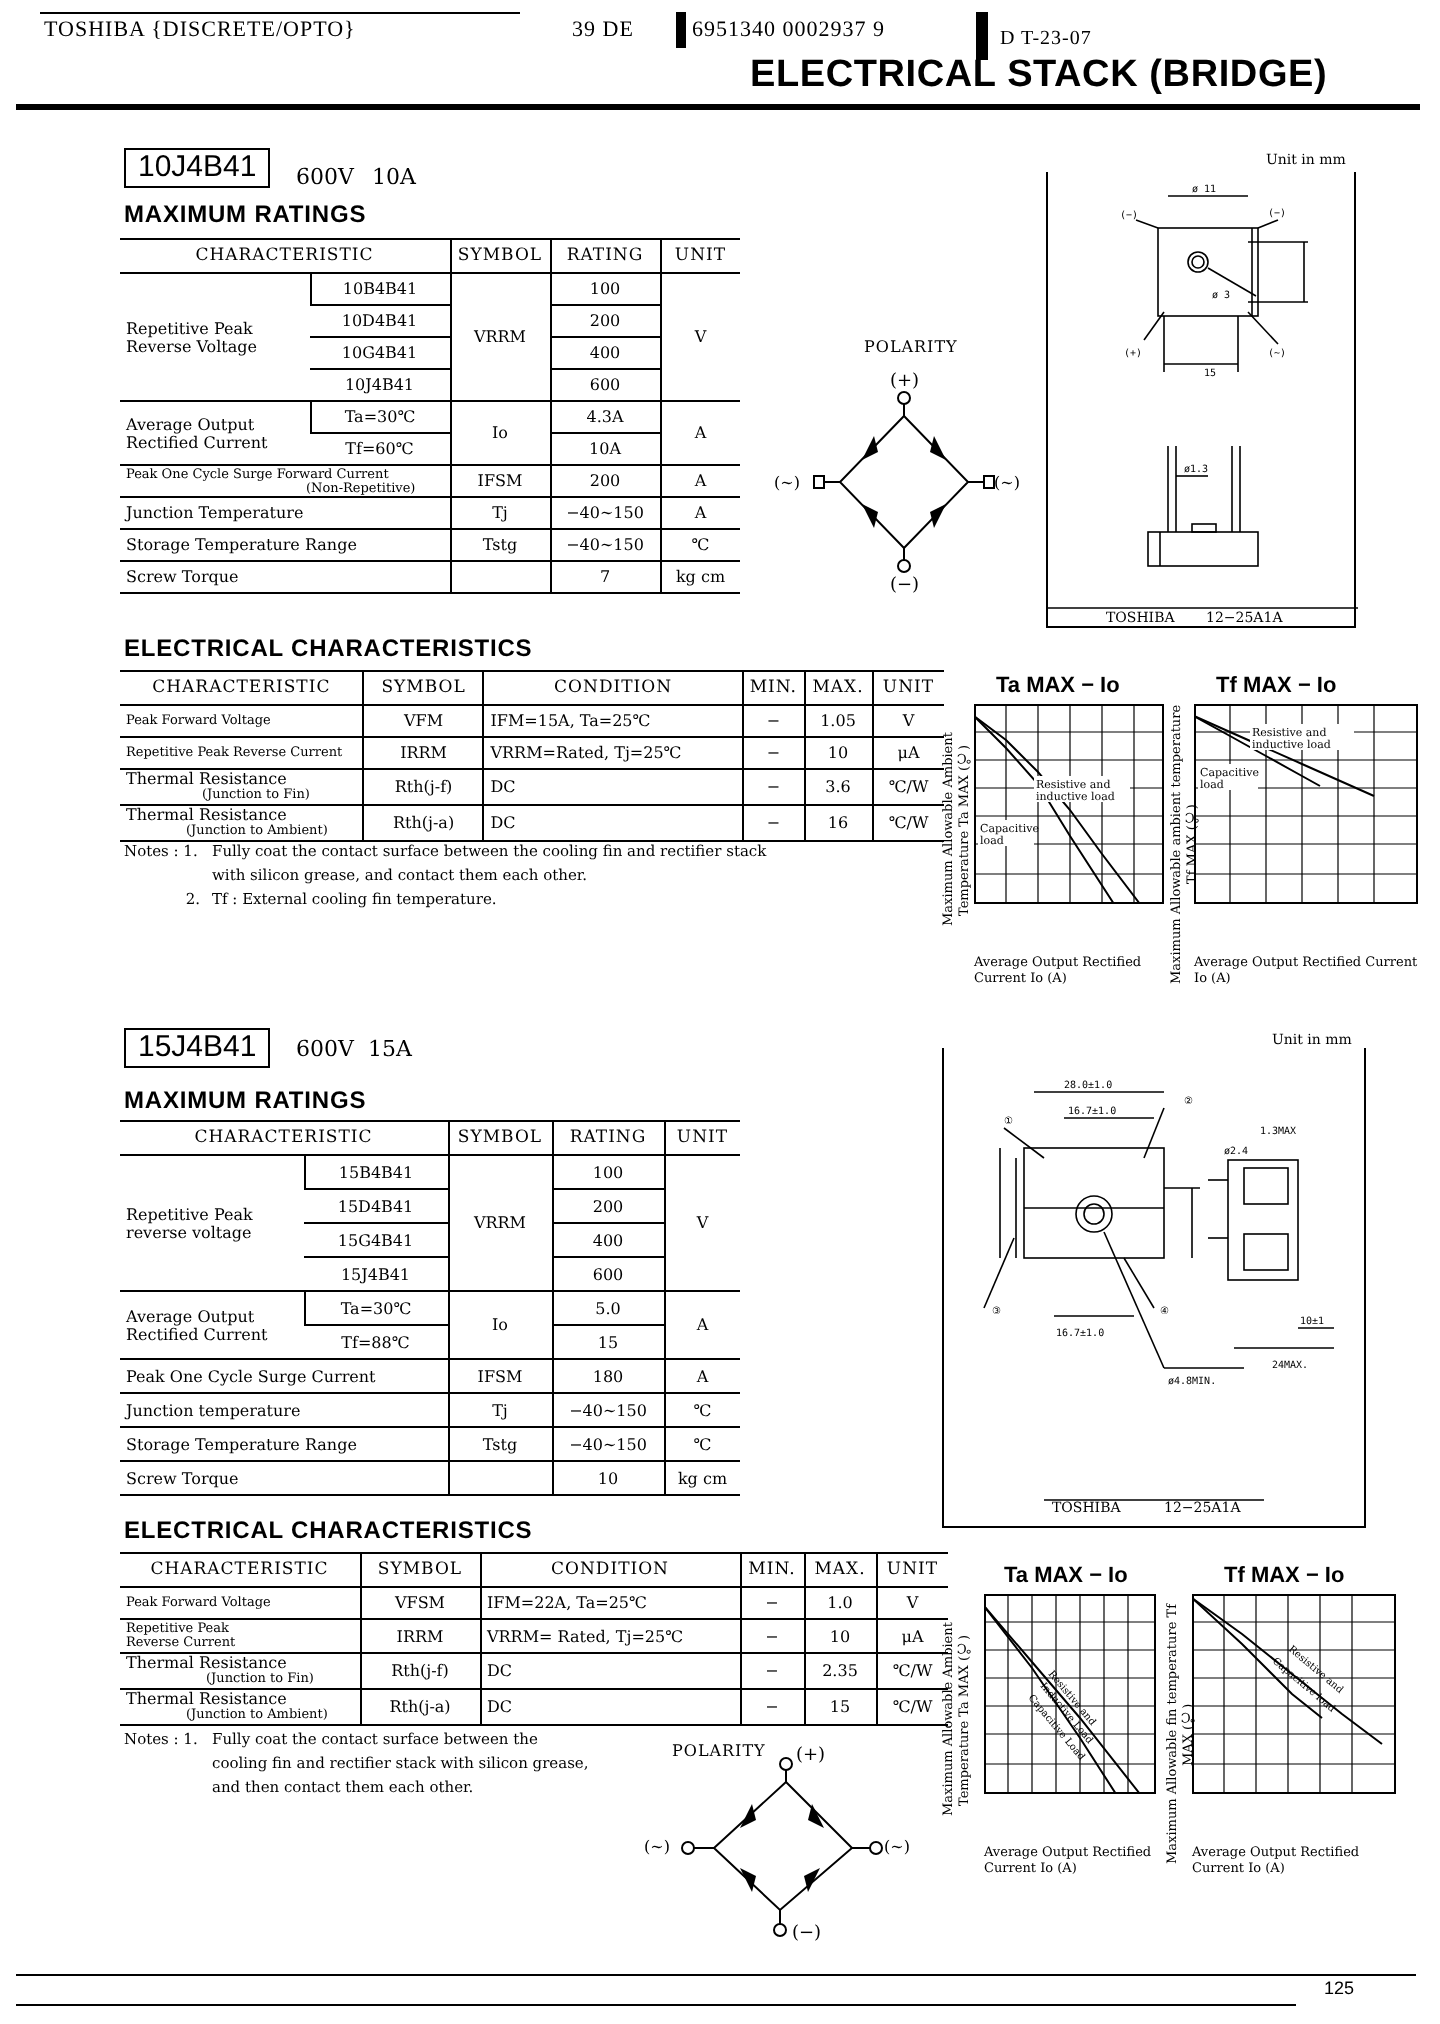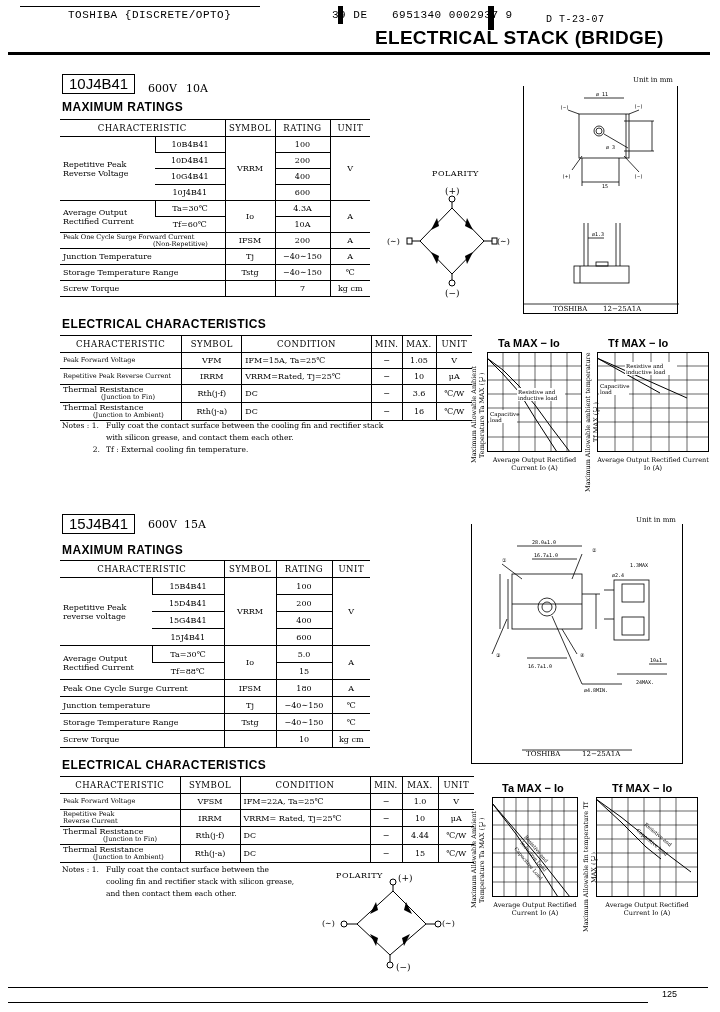--- a/index.html
+++ b/index.html
@@ -1,36 +1,36 @@
 <!DOCTYPE html>
 <html><head>
 <meta charset="utf-8">
 <style>
   * { box-sizing: border-box; margin: 0; padding: 0; }
   html, body { width: 720px; height: 1012px; background: #fff; overflow: hidden; }
   body { position: relative; font-family: "DejaVu Serif", serif; color: #000; }
   .abs { position: absolute; }
-  .hdr-line { font-family: Liberation Mono, monospace; font-size: 11px; letter-spacing: 0.5px; margin-left: 46px; }
+  .hdr-line { font-family: Liberation Serif, serif; font-size: 11px; letter-spacing: 0.5px; }
   .main-title { font-family: "Liberation Sans", sans-serif; font-weight: bold; font-size: 19px; letter-spacing: 0.3px; }
   .rule { background: #000; height: 3px; }
   .part-box { border: 1.5px solid #000; font-family: "Liberation Sans", sans-serif; font-size: 15px; padding: 0 6px; line-height: 18px; }
   .part-spec { font-size: 11px; }
   .sec-title { font-family: "Liberation Sans", sans-serif; font-weight: bold; font-size: 12px; letter-spacing: 0.4px; }
   table.spec { border-collapse: collapse; font-size: 8px; }
   table.spec td, table.spec th { border-top: 1px solid #000; border-bottom: 1px solid #000; border-left: 1px solid #000; padding: 0 3px; text-align: center; vertical-align: middle; font-weight: normal; }
   table.spec tr td:first-child, table.spec tr th:first-child { border-left: none; }
   table.spec th { font-size: 8.5px; letter-spacing: 0.5px; height: 17px; }
   table.spec td.l { text-align: left; }
   table.spec td.sm { font-size: 6.5px; line-height: 7px; }
   .notes { font-size: 7.5px; line-height: 12px; }
   .small { font-size: 7px; }
   .pol-label { font-size: 8px; letter-spacing: 0.5px; }
   .pkg { border-left: 1px solid #000; border-right: 1px solid #000; border-bottom: 1px solid #000; }
   .chart-title { font-family: "Liberation Sans", sans-serif; font-size: 11px; font-weight: bold; }
-  .chart-xlab { font-size: 6.5px; text-align: center; line-height: 8px; }
+  .chart-xlab { font-size: 6.5px; text-align: left; line-height: 8px; margin-top: 21px; }
   .chart-ylab { font-size: 6.5px; writing-mode: vertical-rl; transform: rotate(180deg); text-align: center; line-height: 8px; }
   .pageno { font-family: "Liberation Sans", sans-serif; font-size: 9px; }
 </style>
 </head>
 <body>
 
 <div class="abs" style="left:20px;top:6px;width:240px;height:1px;background:#000;"></div>
 <div class="abs hdr-line" style="left:22px;top:9px;">TOSHIBA {DISCRETE/OPTO}</div>
 <div class="abs hdr-line" style="left:286px;top:9px;">39  DE</div>
 <div class="abs" style="left:338px;top:6px;width:5px;height:18px;background:#000;"></div>
@@ -474,21 +474,21 @@
     <td class="l">VRRM= Rated,  Tj=25℃</td>
     <td>−</td>
     <td>10</td>
     <td>μA</td>
   </tr>
   <tr style="height:18px;">
     <td class="l sm"><span style="font-size:8px">Thermal Resistance</span><br><span style="padding-left:40px">(Junction to Fin)</span></td>
     <td>Rth(j-f)</td>
     <td class="l">DC</td>
     <td>−</td>
-    <td>4.44</td>
+    <td>2.35</td>
     <td>℃/W</td>
   </tr>
   <tr style="height:18px;">
     <td class="l sm"><span style="font-size:8px">Thermal Resistance</span><br><span style="padding-left:30px">(Junction to Ambient)</span></td>
     <td>Rth(j-a)</td>
     <td class="l">DC</td>
     <td>−</td>
     <td>15</td>
     <td>℃/W</td>
   </tr>

